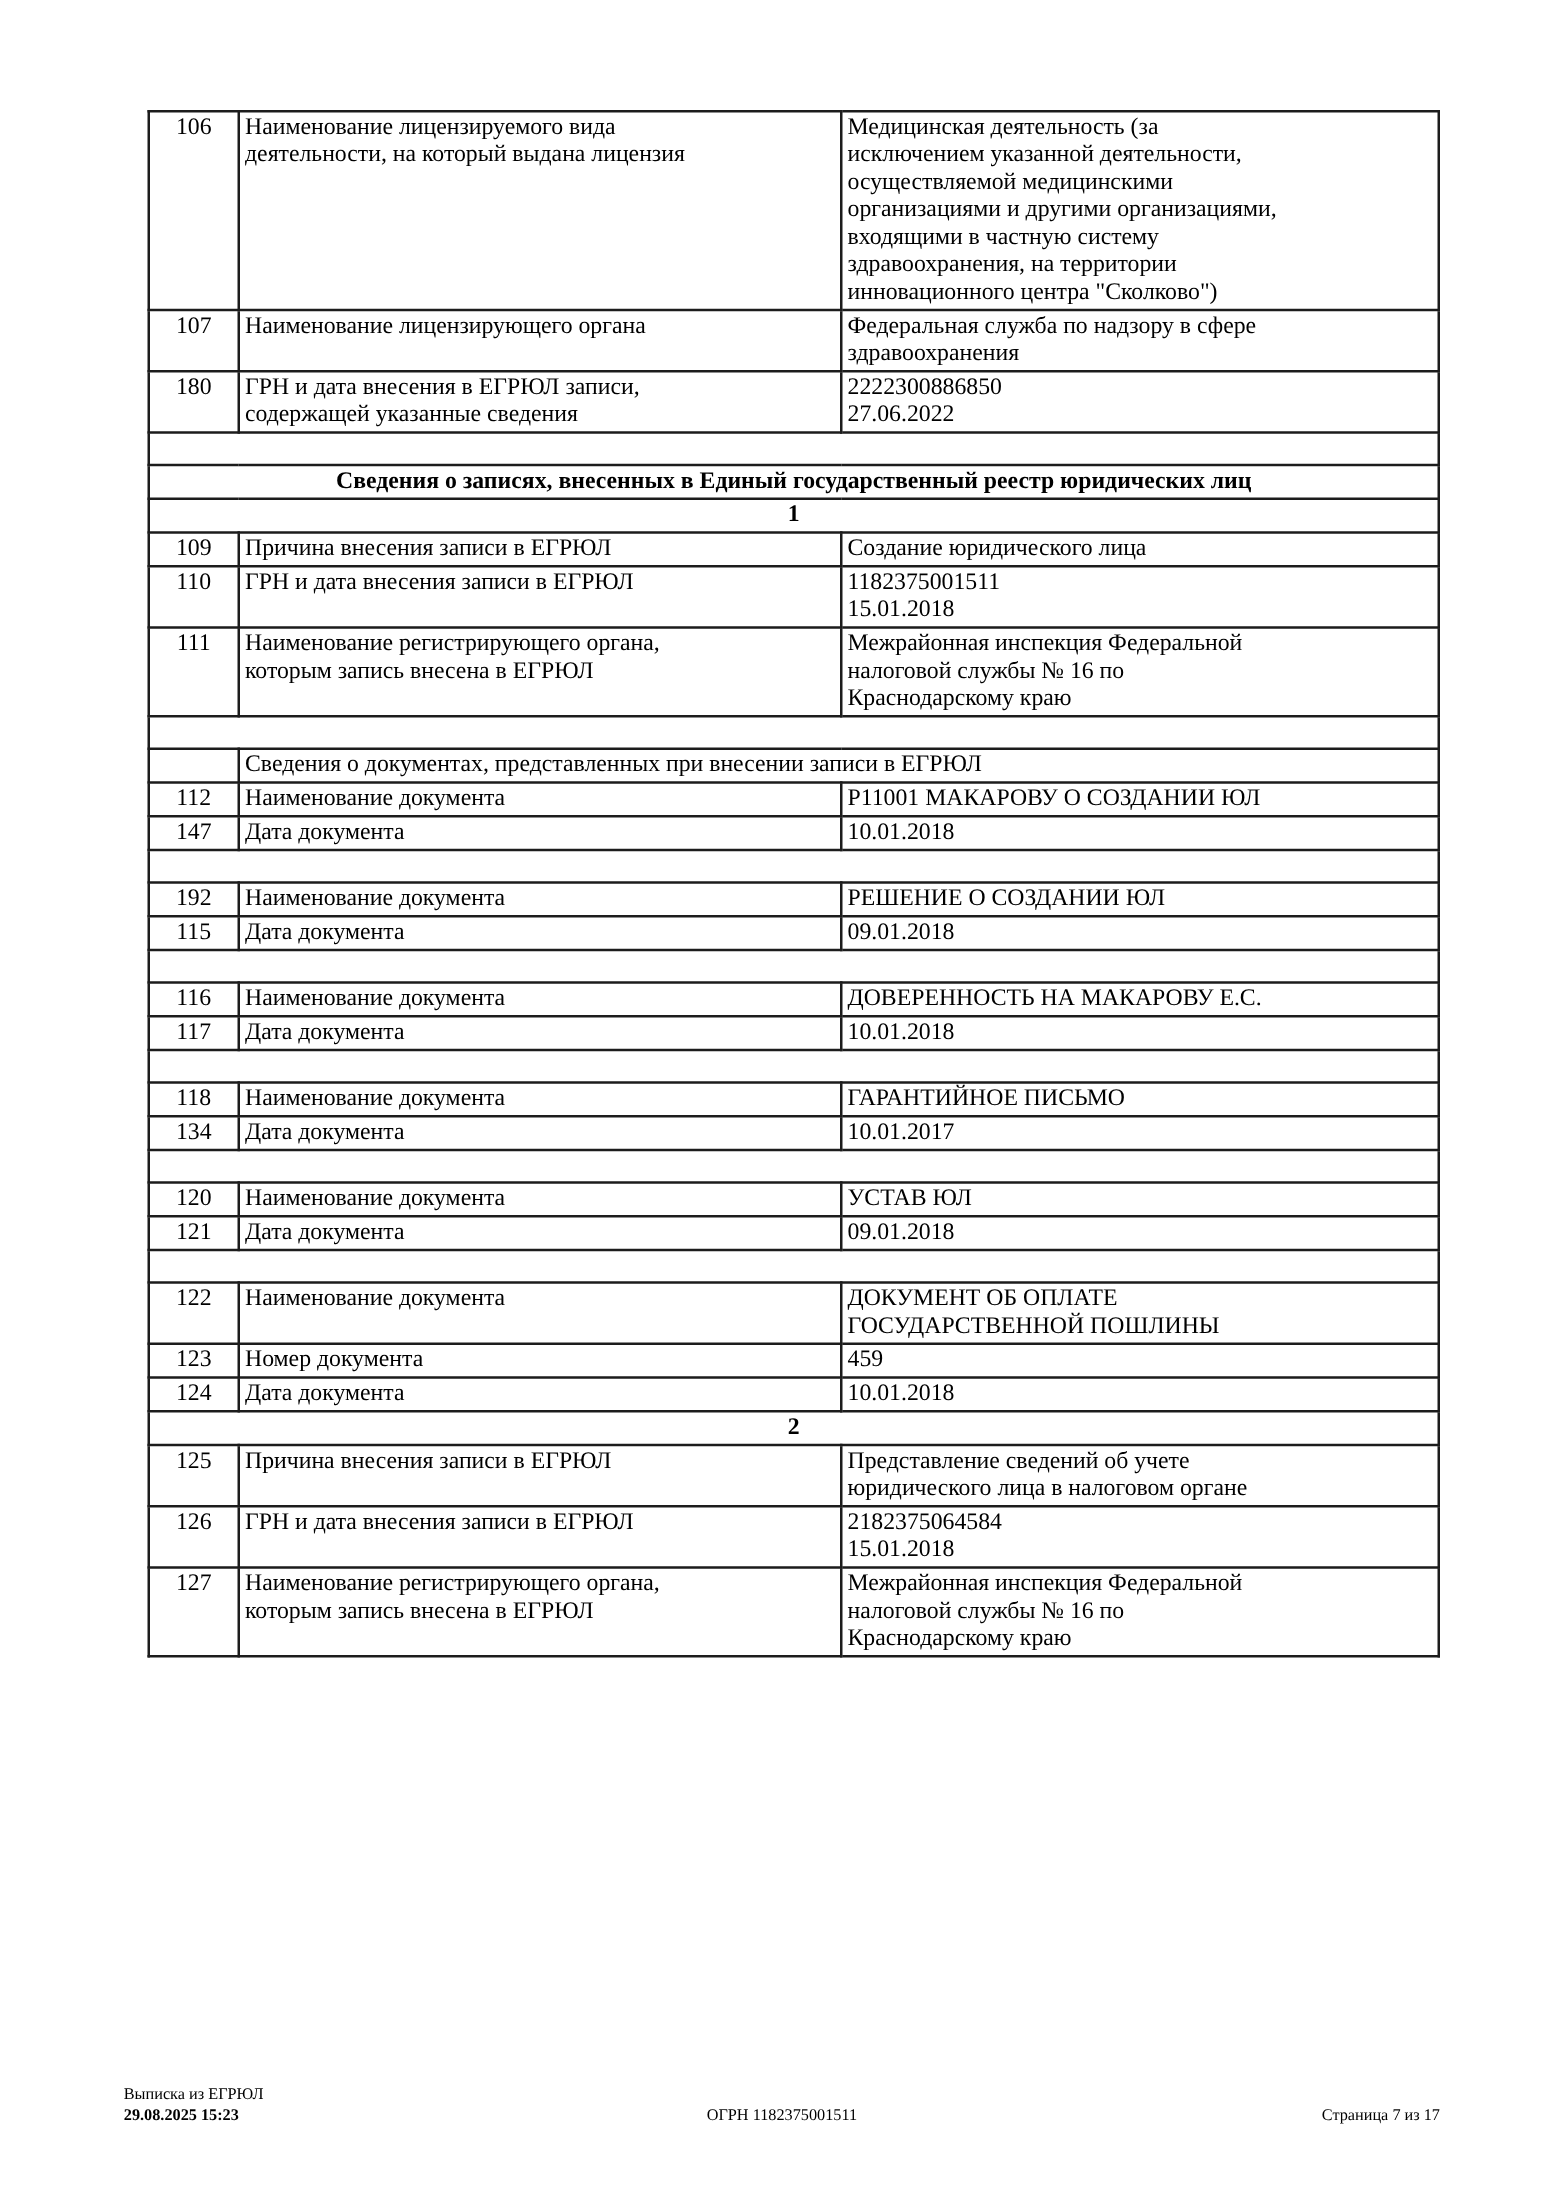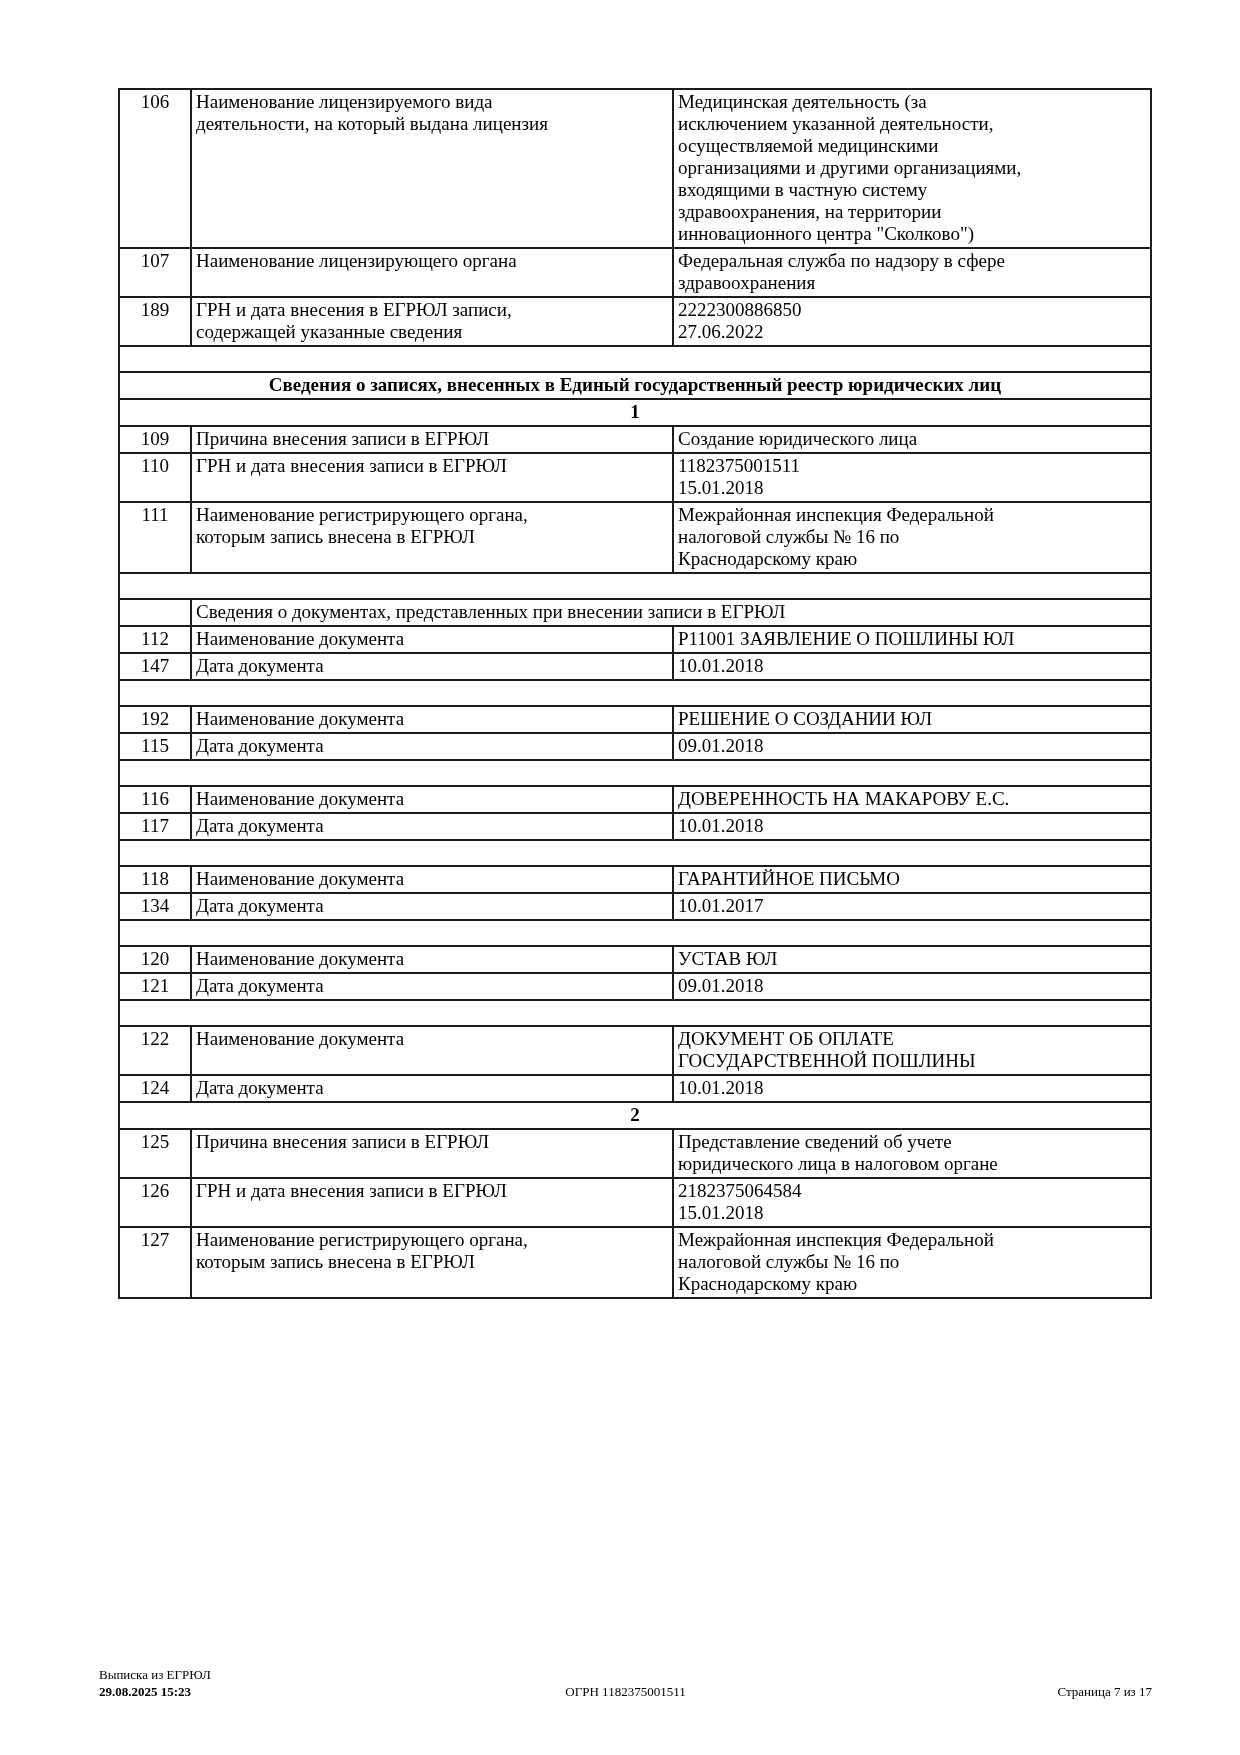--- a/index.html
+++ b/index.html
@@ -73,21 +73,21 @@
 здравоохранения, на территории
 инновационного центра "Сколково")</td>
         </tr>
         <tr>
           <td class="num">107</td>
           <td class="label">Наименование лицензирующего органа</td>
           <td class="value">Федеральная служба по надзору в сфере
 здравоохранения</td>
         </tr>
         <tr>
-          <td class="num">189</td>
+          <td class="num">180</td>
           <td class="label">ГРН и дата внесения в ЕГРЮЛ записи,
 содержащей указанные сведения</td>
           <td class="value">2222300886850
 27.06.2022</td>
         </tr>
         <tr>
           <td class="spacer" colspan="3"></td>
         </tr>
         <tr>
           <td class="section" colspan="3">Сведения о записях, внесенных в Единый государственный реестр юридических лиц</td>
@@ -117,21 +117,21 @@
         <tr>
           <td class="spacer" colspan="3"></td>
         </tr>
         <tr>
           <td class="num"></td>
           <td class="subheader" colspan="2">Сведения о документах, представленных при внесении записи в ЕГРЮЛ</td>
         </tr>
         <tr>
           <td class="num">112</td>
           <td class="label">Наименование документа</td>
-          <td class="value">Р11001 ЗАЯВЛЕНИЕ О ПОШЛИНЫ ЮЛ</td>
+          <td class="value">Р11001 МАКАРОВУ О СОЗДАНИИ ЮЛ</td>
         </tr>
         <tr>
           <td class="num">147</td>
           <td class="label">Дата документа</td>
           <td class="value">10.01.2018</td>
         </tr>
         <tr>
           <td class="spacer" colspan="3"></td>
         </tr>
         <tr>
@@ -184,20 +184,25 @@
           <td class="value">09.01.2018</td>
         </tr>
         <tr>
           <td class="spacer" colspan="3"></td>
         </tr>
         <tr>
           <td class="num">122</td>
           <td class="label">Наименование документа</td>
           <td class="value">ДОКУМЕНТ ОБ ОПЛАТЕ
 ГОСУДАРСТВЕННОЙ ПОШЛИНЫ</td>
+        </tr>
+        <tr>
+          <td class="num">123</td>
+          <td class="label">Номер документа</td>
+          <td class="value">459</td>
         </tr>
         <tr>
           <td class="num">124</td>
           <td class="label">Дата документа</td>
           <td class="value">10.01.2018</td>
         </tr>
         <tr>
           <td class="group" colspan="3">2</td>
         </tr>
         <tr>

